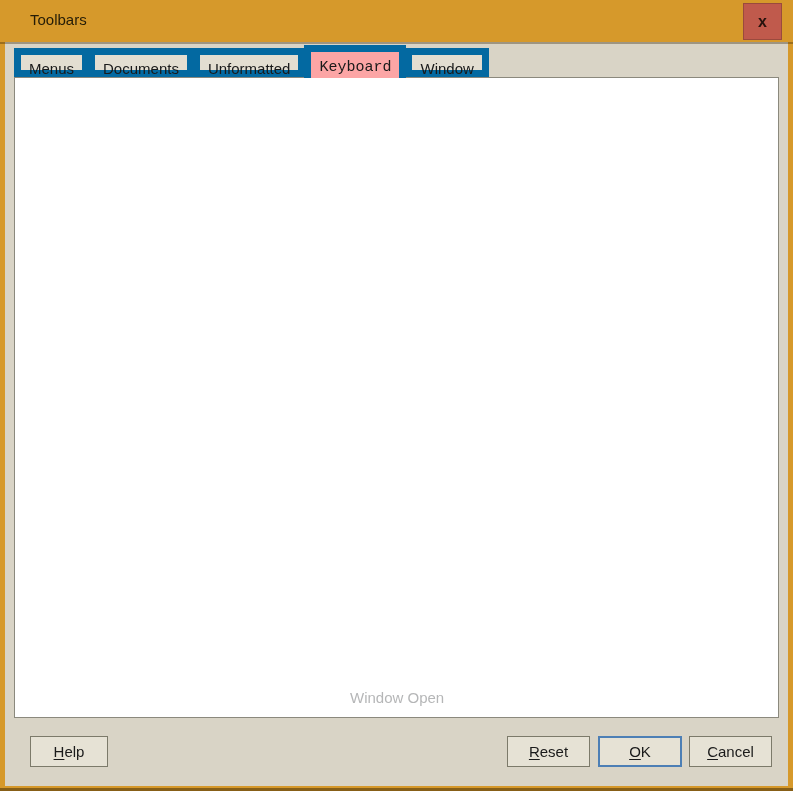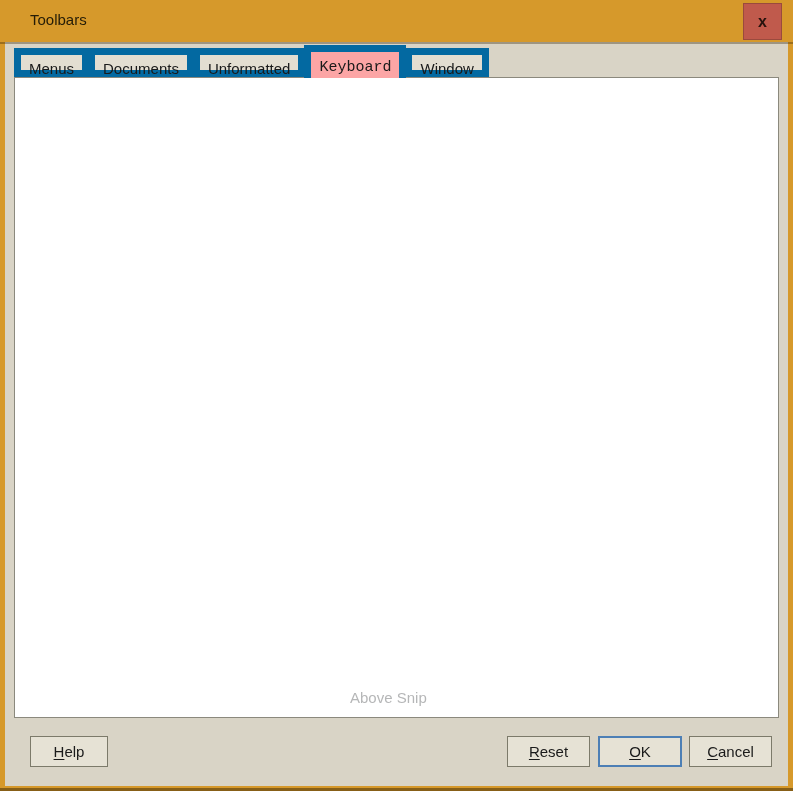--- a/index.html
+++ b/index.html
@@ -282,19 +282,19 @@
         </div>
     </div>
   </div>
 
   <div class="listbox klist">
     <div class="rows">
       <div class="item">Ctrl+V</div>
     </div>
   </div>
 
-  <span class="watermark">Above Snip</span>
+  <span class="watermark">Window Open</span>
 
   <button class="btn" id="btn-help"><span class="mn">H</span>elp</button>
   <button class="btn" id="btn-reset"><span class="mn">R</span>eset</button>
   <button class="btn" id="btn-ok"><span class="mn">O</span>K</button>
   <button class="btn" id="btn-cancel"><span class="mn">C</span>ancel</button>
 </div>
 
 </body></html>

